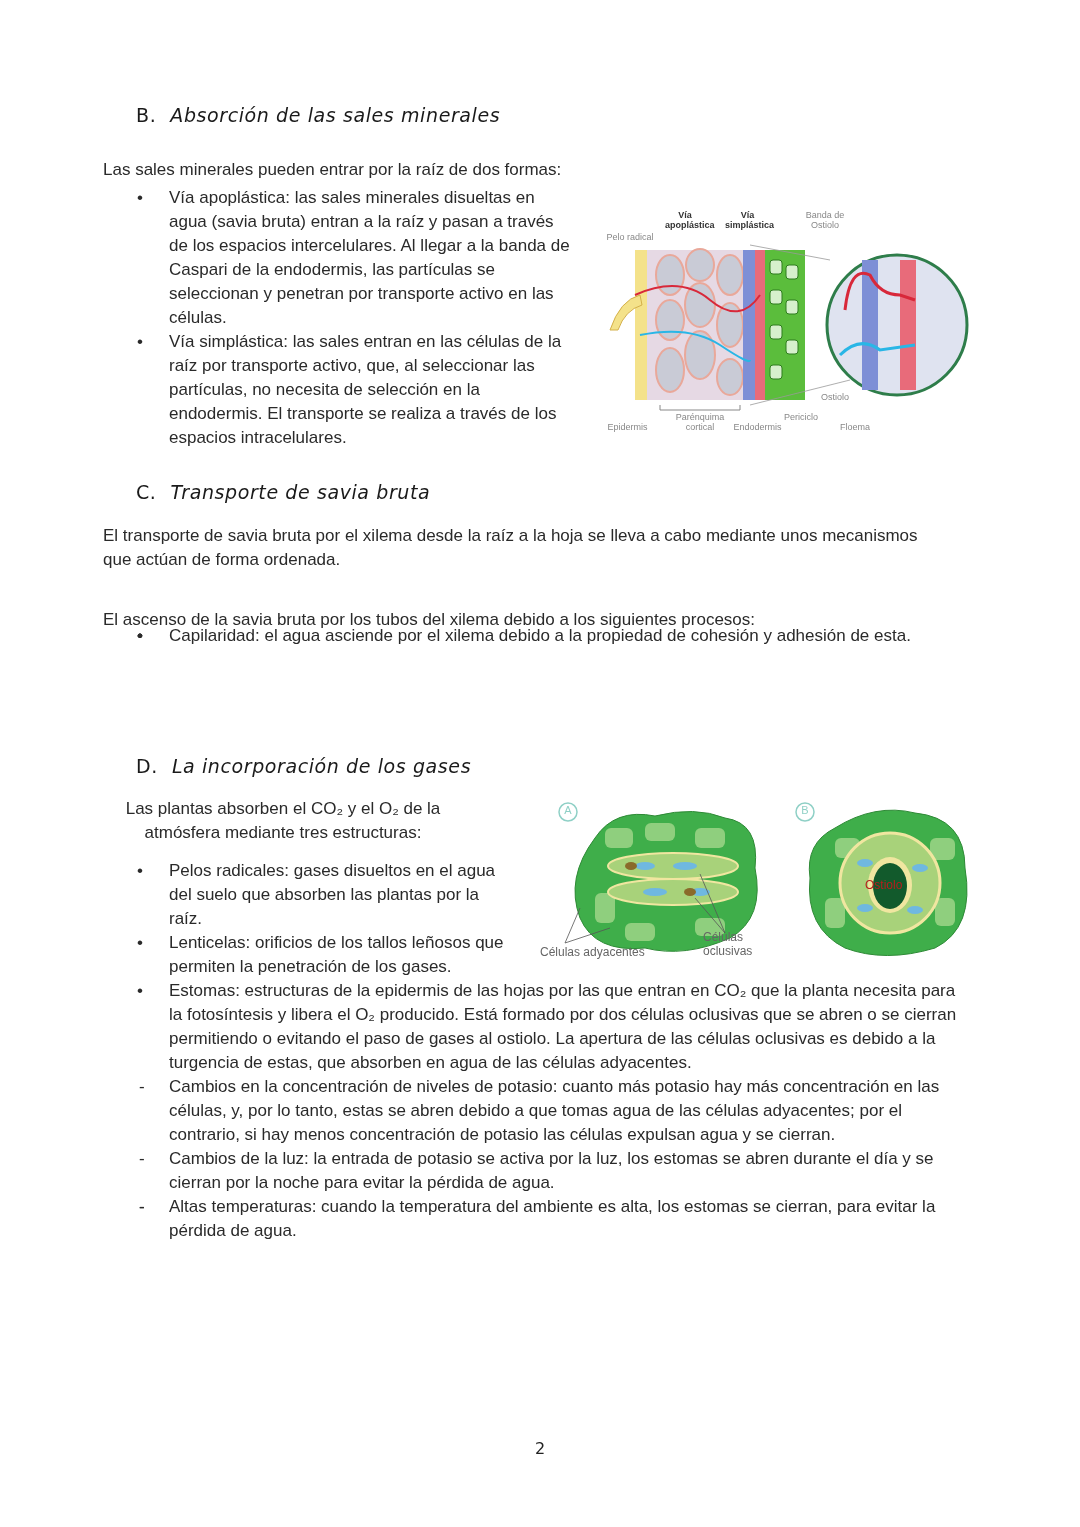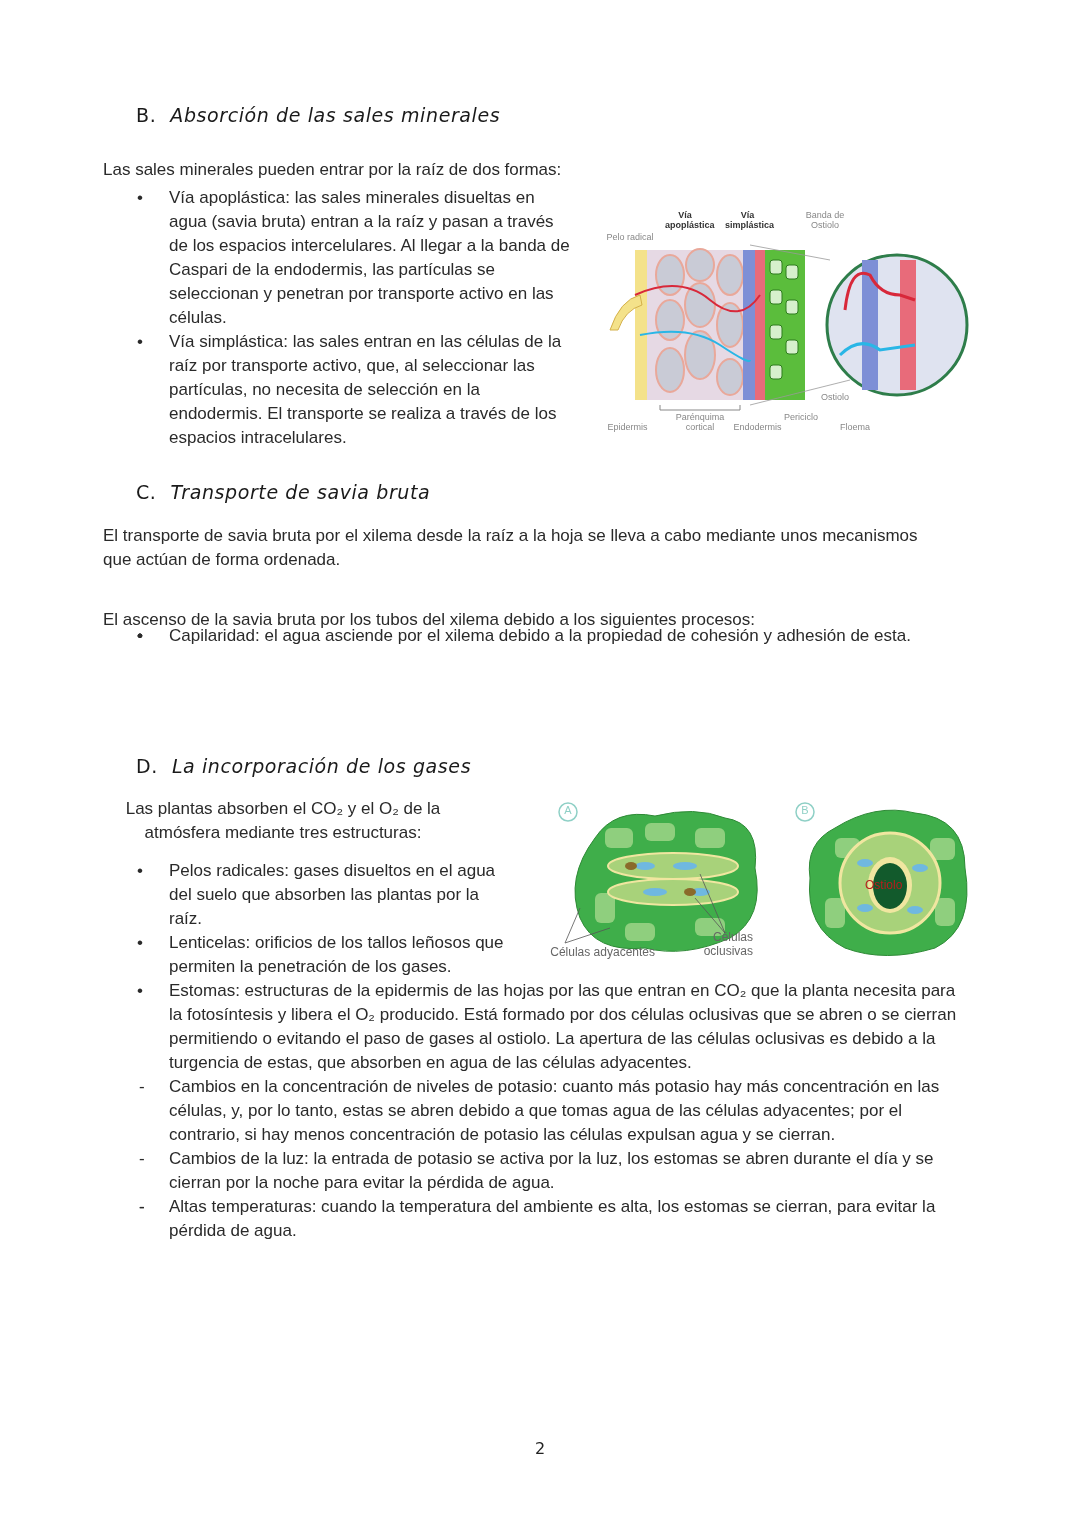--- a/index.html
+++ b/index.html
@@ -7,21 +7,21 @@
          font-family:"Liberation Sans", "DejaVu Sans", sans-serif; color:#222; }
   .abs { position:absolute; }
   .heading { font-family:"DejaVu Sans", sans-serif; font-size:19px; letter-spacing:0.6px; color:#1a1a1a; font-style:italic; }
   .heading .letter { font-style:normal; margin-right:14px; }
   .p { font-size:17px; line-height:24px; color:#2a2a2a; }
   .list { margin:0; padding:0; list-style:none; }
   .list li { position:relative; padding-left:66px; font-size:17px; line-height:24px; color:#2a2a2a; }
   .list li .mark { position:absolute; left:34px; top:0; }
   .caption { font-size:9px; color:#888; font-family:"Liberation Sans", sans-serif; line-height:10px; text-align:center; }
   .caption.b { color:#333; font-weight:bold; }
-  .lbl { font-size:12px; color:#666; text-align:right; line-height:14px; }
+  .lbl { font-size:12px; color:#666; text-align:left; line-height:14px; }
 </style>
 </head>
 <body>
 
 <div class="abs heading" style="left:136px; top:104px;">
   <span class="letter">B.</span><span>Absorción de las sales minerales</span>
 </div>
 <div class="abs p" style="left:103px; top:158px;">Las sales minerales pueden entrar por la raíz de dos formas:</div>
 
 <ul class="abs list" style="left:103px; top:186px; width:470px;">

